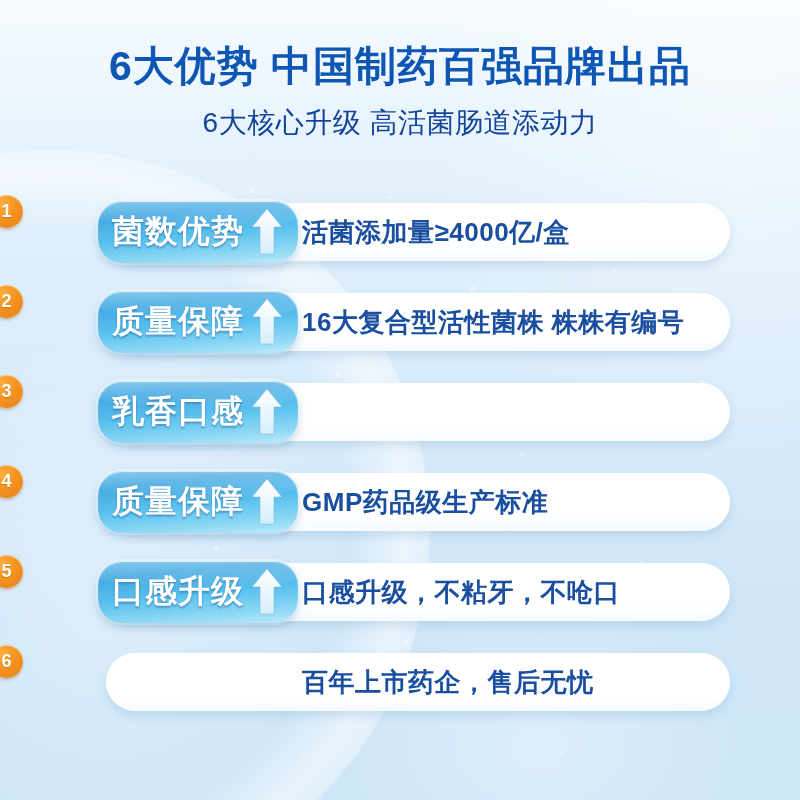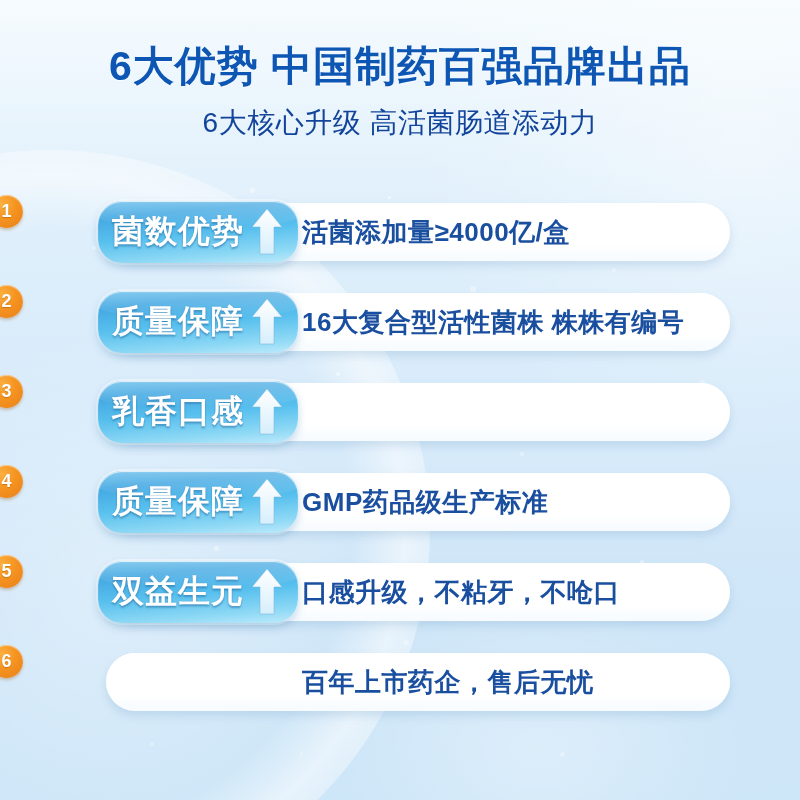--- a/index.html
+++ b/index.html
@@ -178,21 +178,21 @@
       </div>
       <div class="badge">
         <span>4</span>
       </div>
       <div class="desc">GMP药品级生产标准</div>
     </div>
 
     <div class="row">
       <div class="bar"></div>
       <div class="pill">
-        <div class="pill-label">双益生元</div>
+        <div class="pill-label">口感升级</div>
         <svg class="arrow" viewBox="0 0 34 50">
           <path d="M17 2 L32 20 L24 20 L24 47 L10 47 L10 20 L2 20 Z" fill="url(#ag1)" stroke="rgba(120,180,215,.5)" stroke-width="1"></path>
         </svg>
       </div>
       <div class="badge">
         <span>5</span>
       </div>
       <div class="desc">口感升级，不粘牙，不呛口</div>
     </div>
 

